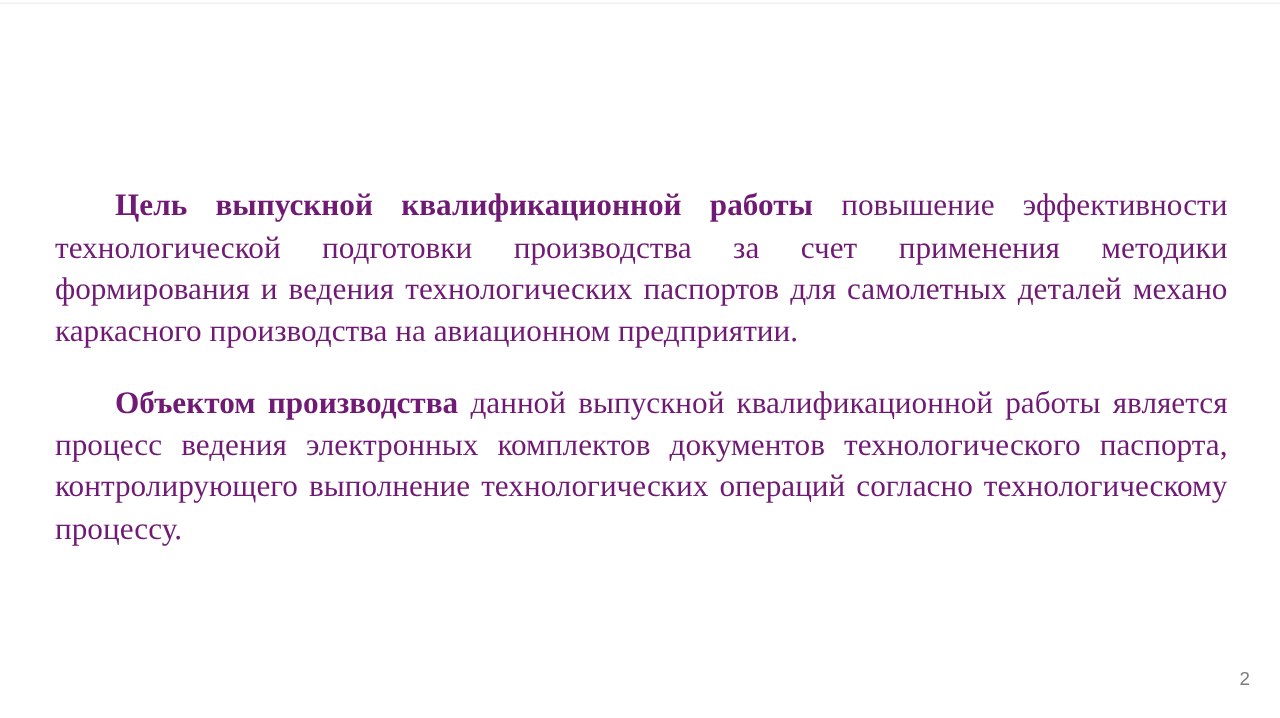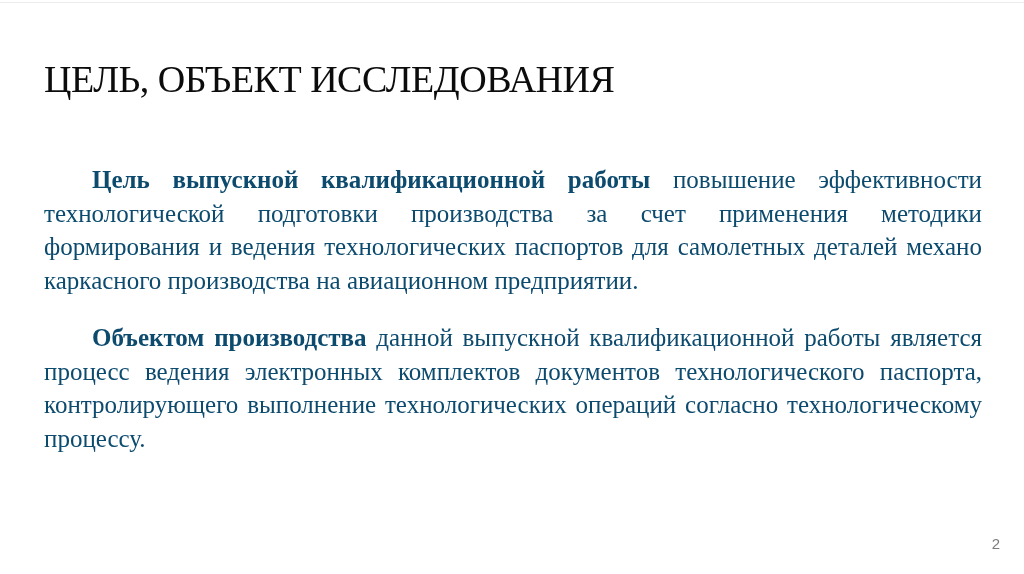--- a/index.html
+++ b/index.html
@@ -31,25 +31,25 @@
     top: 57px;
     font-size: 38px;
     font-weight: 400;
     letter-spacing: -0.5px;
     color: #0c0c0c;
     white-space: nowrap;
   }
   .slide-body {
     position: absolute;
     left: 44px;
-    top: 163px;
+    top: 148px;
     width: 938px;
     font-size: 25px;
     line-height: 33.5px;
-    color: #0c4a6e;
+    color: #701a75;
     text-align: justify;
   }
   .slide-body p {
     text-indent: 48px;
     margin: 0 0 24px 0;
   }
   .slide-body .lead-bold {
     font-weight: 700;
   }
   .page-number {
@@ -60,21 +60,20 @@
     font-size: 15px;
     color: #7d7d7d;
   }
 </style>
 </head>
 <body>
 
 <div class="slide">
   <div class="slide-top-edge"></div>
 
-  <h1 class="slide-title">ЦЕЛЬ, ОБЪЕКТ ИССЛЕДОВАНИЯ</h1>
 
   <div class="slide-body">
     <p><span class="lead-bold">Цель выпускной квалификационной работы</span><span> повышение эффективности технологической подготовки производства за счет применения методики формирования и ведения технологических паспортов для самолетных деталей механо каркасного производства на авиационном предприятии.</span></p>
 
     <p><span class="lead-bold">Объектом производства</span><span> данной выпускной квалификационной работы является процесс ведения электронных комплектов документов технологического паспорта, контролирующего выполнение технологических операций согласно технологическому процессу.</span></p>
   </div>
 
   <div class="page-number">2</div>
 </div>
 

